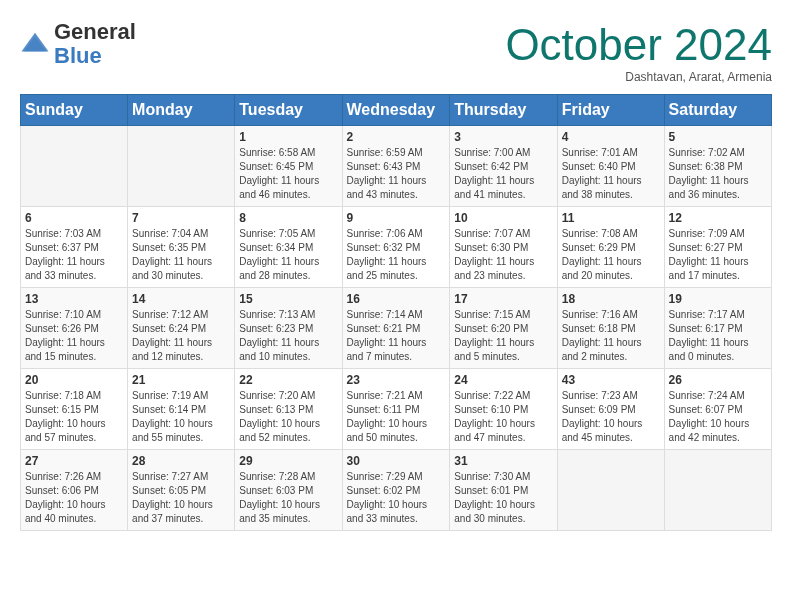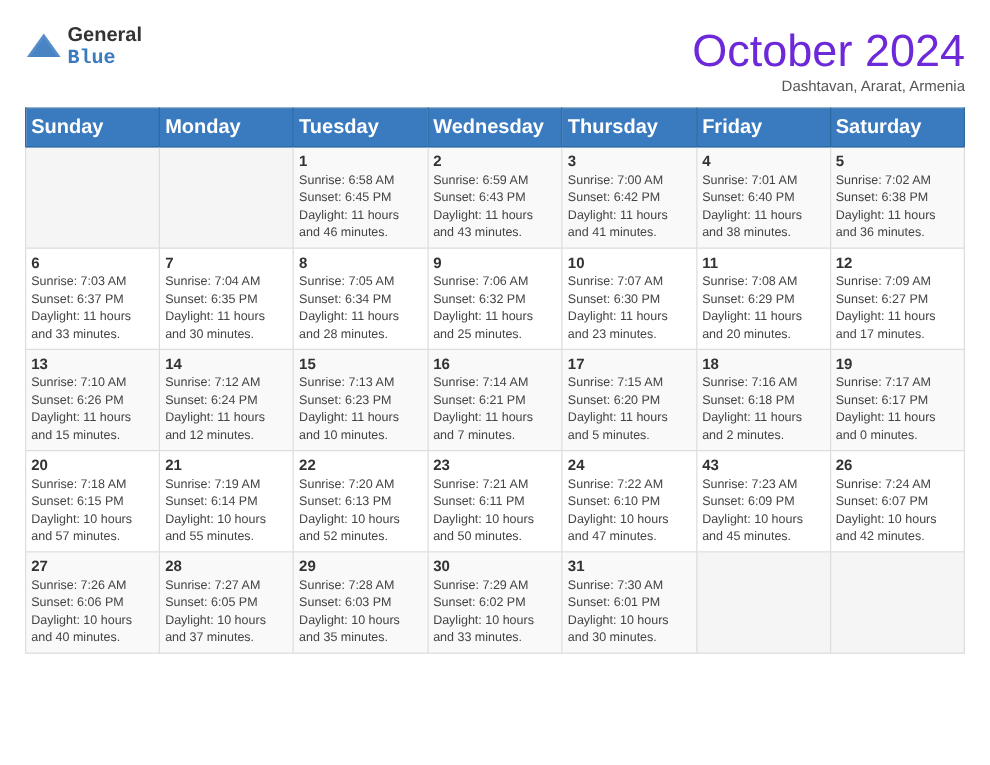--- a/index.html
+++ b/index.html
@@ -17,37 +17,37 @@
       margin-bottom: 10px;
     }
     .logo {
       display: flex;
       align-items: center;
       gap: 4px;
     }
     .logo-text {
       display: flex;
       flex-direction: column;
-      font-size: 16px;
+      font-size: 22px;
       font-weight: bold;
       line-height: 1.1;
     }
     .logo-general { color: #333; }
-    .logo-blue { color: #3a7abf; font-family: Liberation Mono, monospace; }
+    .logo-blue { color: #3a7abf; }
     .logo-icon {
       width: 30px;
       height: 30px;
     }
     .title-block {
       text-align: right;
     }
     .month-title {
-      font-size: 36px;
+      font-size: 44px;
       font-weight: normal;
-      color: #6d28d9;
+      color: #0f766e;
     }
     .location {
       font-size: 12px;
       color: #555;
     }
     .calendar {
       width: 100%;
       border-collapse: collapse;
       font-size: 11px;
     }

